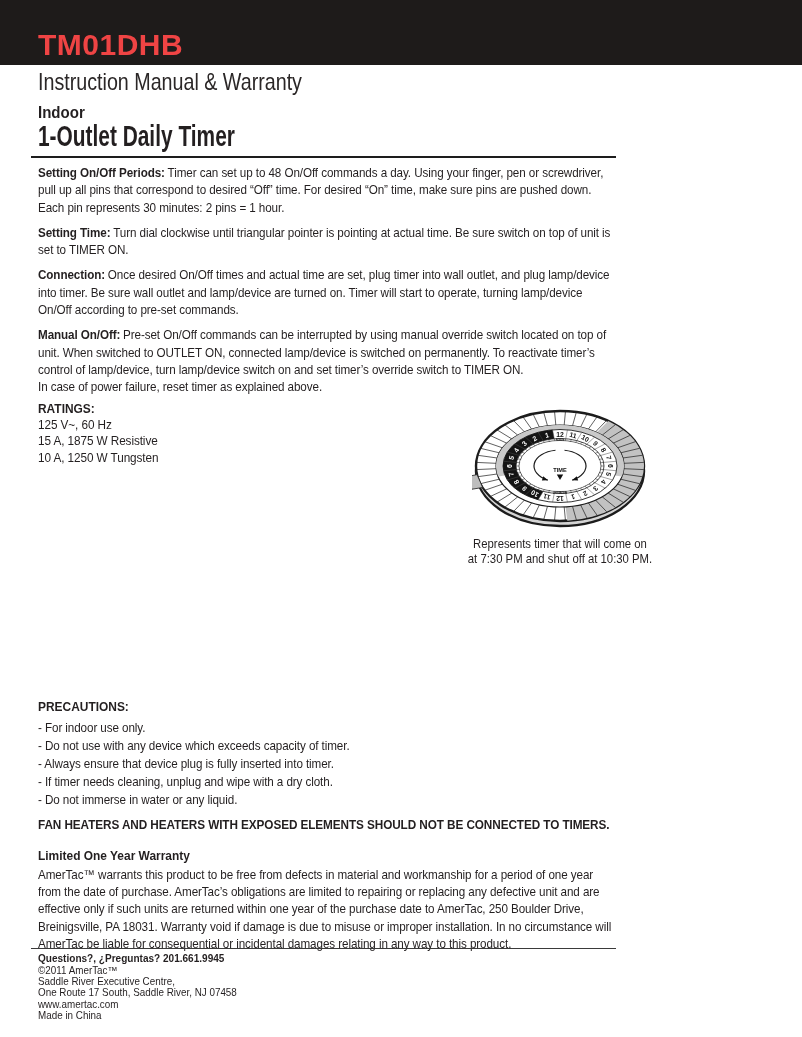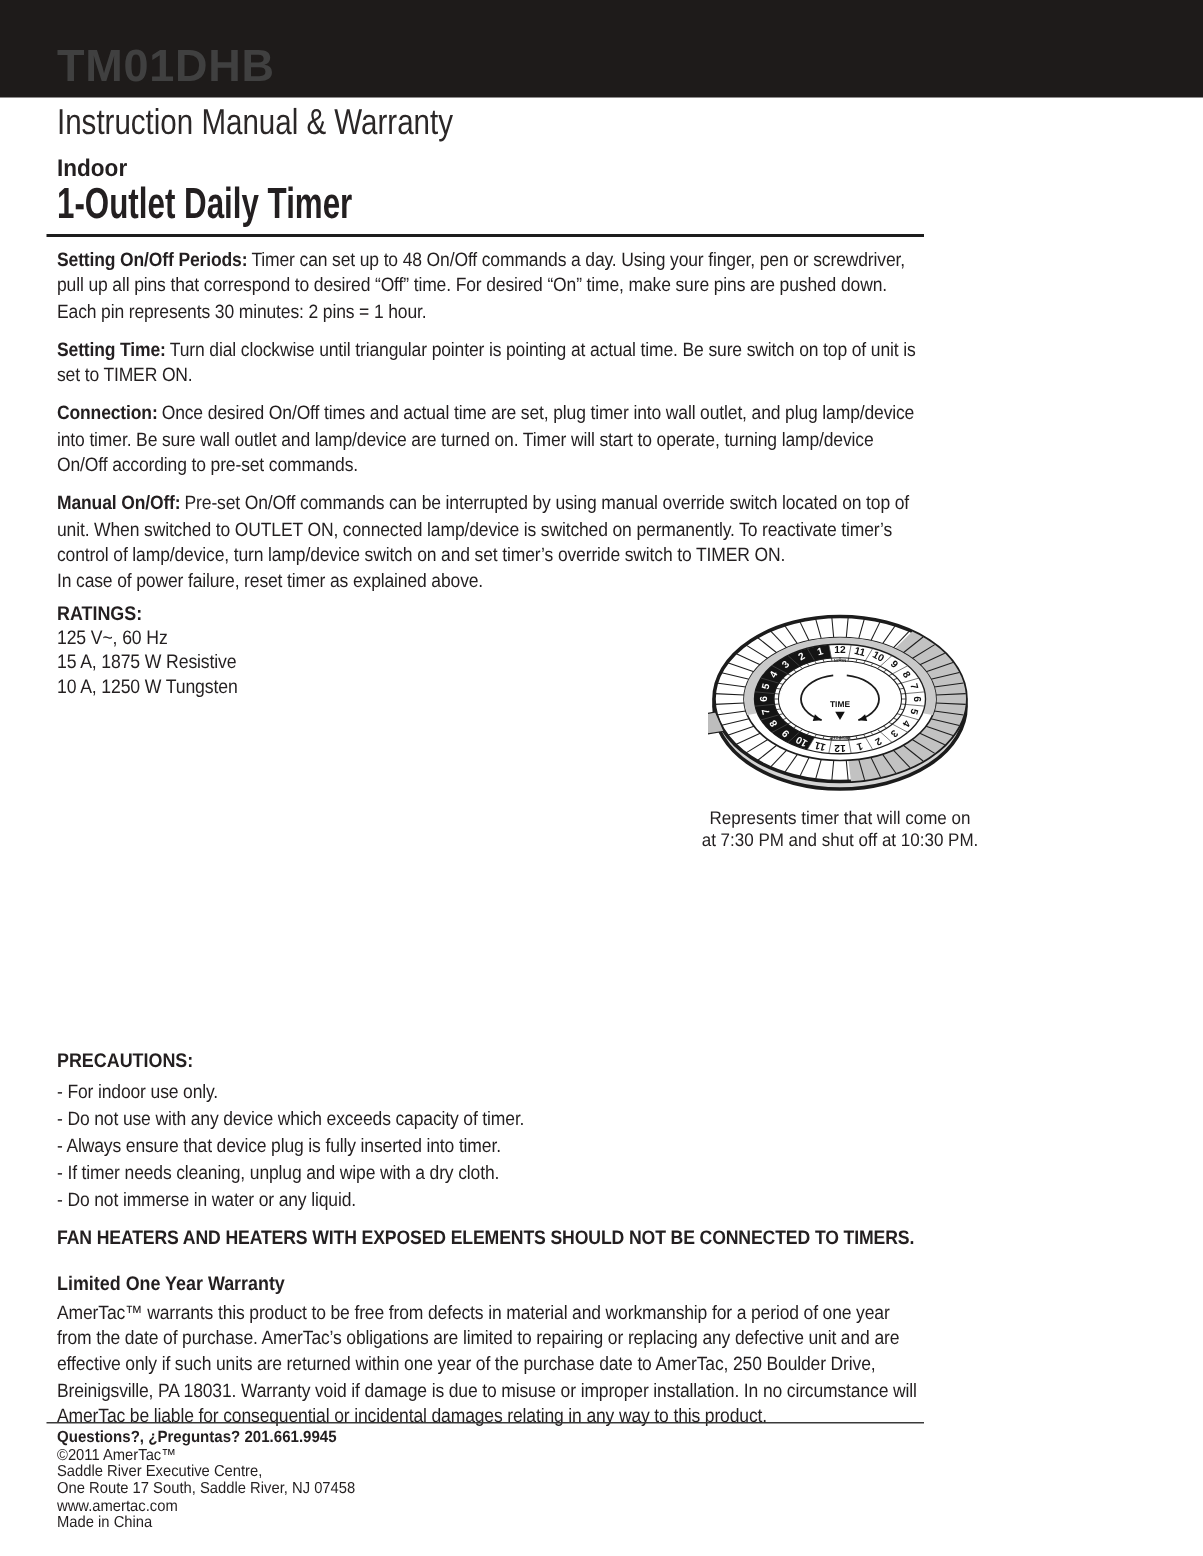--- a/index.html
+++ b/index.html
@@ -2,21 +2,21 @@
 <html><head>
 <meta charset="utf-8">
 <style>
   html,body{margin:0;padding:0;background:#ffffff;}
   .page{position:relative;width:802px;height:1037px;background:#fff;overflow:hidden;
         font-family:"Liberation Sans",sans-serif;color:#231f20;}
   .abs{position:absolute;}
   .cond{transform:scaleX(.905);transform-origin:0 0;width:640px;}
   
   .header-bar{left:0;top:0;width:802px;height:65px;background:#1e1b1a;}
-  .model{left:38px;top:28px;color:#404040;font-size:30px;font-weight:bold;letter-spacing:.5px;text-align:right;}
+  .model{left:38px;top:28px;color:#ef4444;font-size:30px;font-weight:bold;letter-spacing:.5px;text-align:right;}
   .subtitle{left:38px;top:68px;font-size:24px;color:#2b2727;transform:scaleX(.82);transform-origin:0 0;white-space:nowrap;}
   .indoor{left:38px;top:104px;font-size:16px;font-weight:bold;transform:scaleX(.94);transform-origin:0 0;}
   .product{left:38px;top:120px;font-size:29px;font-weight:bold;transform:scaleX(.72);transform-origin:0 0;white-space:nowrap;}
   .rule{left:31px;width:585px;background:#1d1d1d;}
   .rule-title{top:156px;height:2px;}
   .rule-footer{top:948px;height:1px;background:#3a3a3a;}
   
   .paragraphs{left:38px;top:164px;}
   .paragraphs p{margin:0 0 8px 0;font-size:12.9px;line-height:17.3px;letter-spacing:-.1px;}
   .p-lead{margin-right:3px;}

